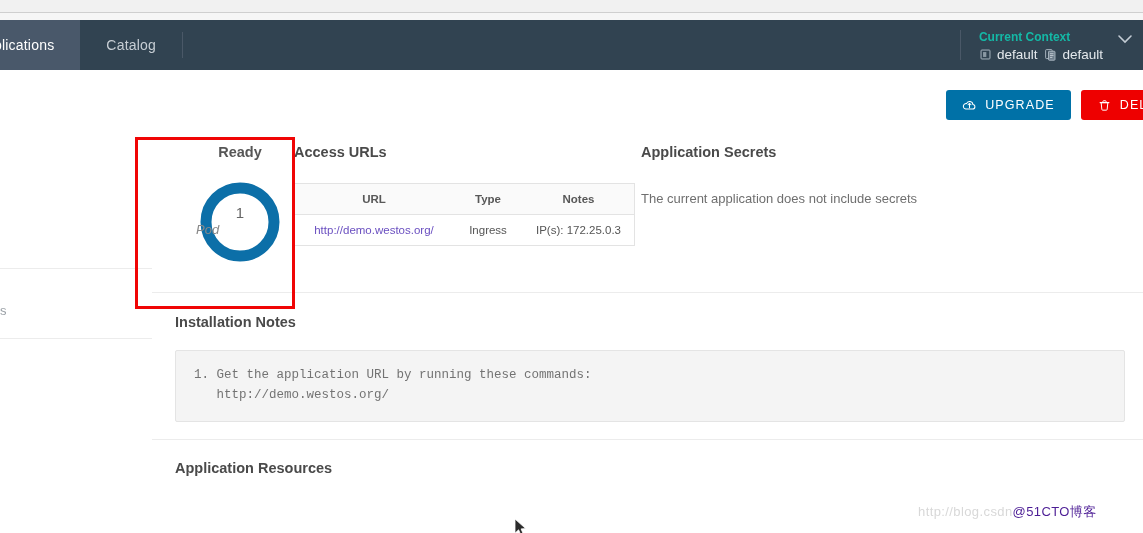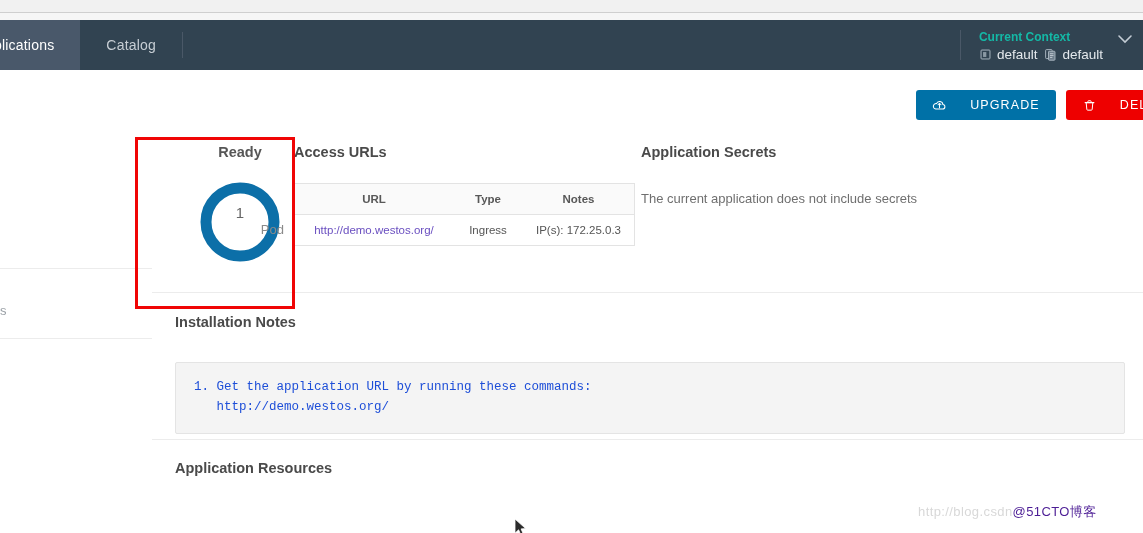--- a/index.html
+++ b/index.html
@@ -121,21 +121,21 @@
   .btn-row {
     position: absolute;
     right: -48px;
     top: 20px;
     display: flex;
     gap: 10px;
   }
   .btn {
     display: inline-flex;
     align-items: center;
-    gap: 23px;
+    gap: 8px;
     height: 30px;
     padding: 0 16px;
     border-radius: 3px;
     border: none;
     color: #ffffff;
     font-size: 12.5px;
     letter-spacing: 1.1px;
     font-family: "Liberation Sans", sans-serif;
     cursor: pointer;
     white-space: nowrap;
@@ -198,23 +198,24 @@
     left: 0; right: 0;
     top: 26px;
     text-align: center;
     color: #666;
     font-size: 15px;
   }
   .donut-lbl {
     position: absolute;
     left: 0; right: 0;
     top: 44px;
-    text-align: right;
+    text-align: left;
     color: #8a8a8a;
     font-size: 13px;
+    font-style: italic;
   }
 
   .urls-block {
     position: absolute;
     left: 142px; top: 10px;
     width: 330px;
   }
   .sec-title {
     color: #4a4a4a;
     font-size: 14.5px;
@@ -268,29 +269,29 @@
     background: #ececec;
   }
 
   .notes-block {
     position: absolute;
     left: 23px;
     top: 180px;
     width: 950px;
   }
   .code-box {
-    margin-top: 32px;
+    margin-top: 20px;
     background: #f4f4f4;
     border: 1px solid #e4e4e4;
     border-radius: 2px;
     padding: 14px 18px 16px;
     font-family: "Liberation Mono", monospace;
     font-size: 12.5px;
     line-height: 20px;
-    color: #1d4ed8;
+    color: #737373;
     white-space: pre;
     min-height: 38px;
   }
 
   .resources-block {
     position: absolute;
     left: 23px;
     top: 326px;
     width: 950px;
   }

